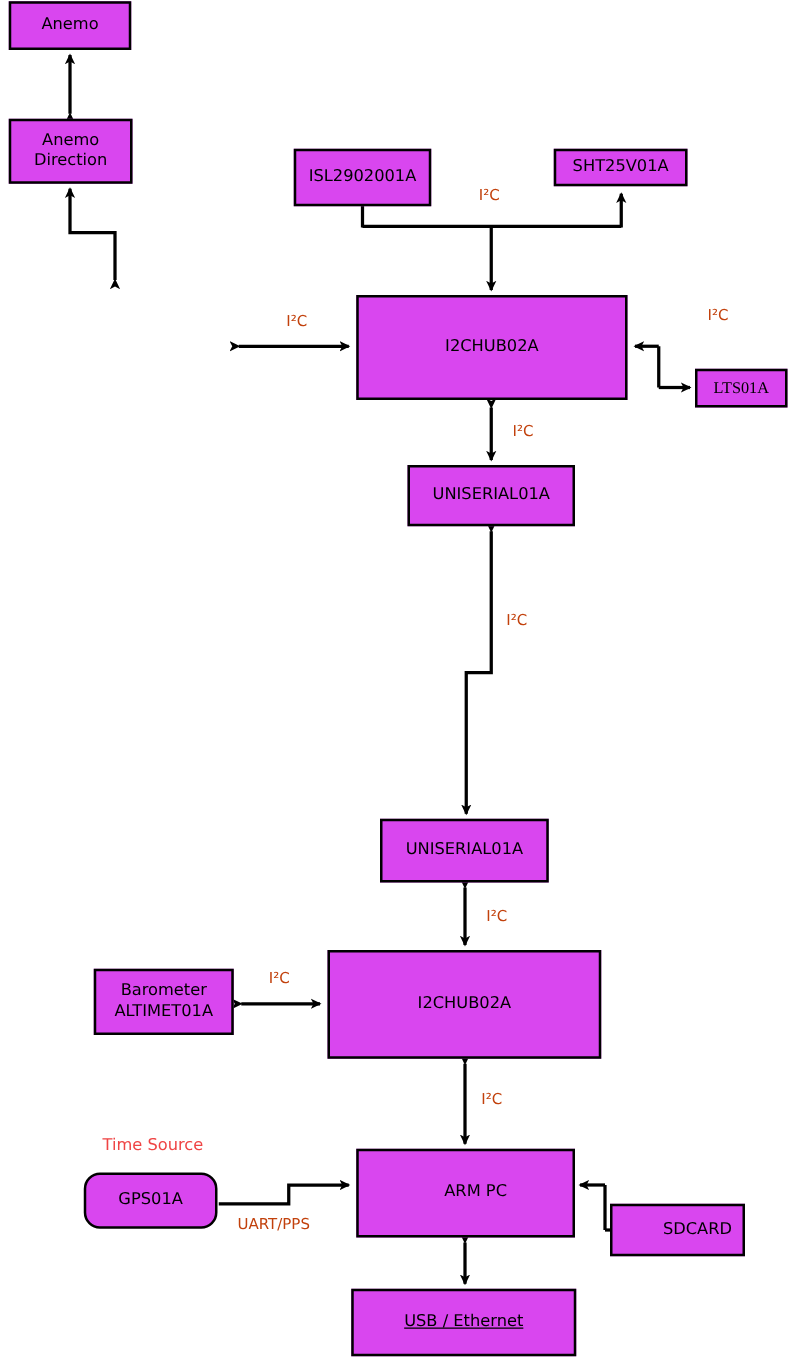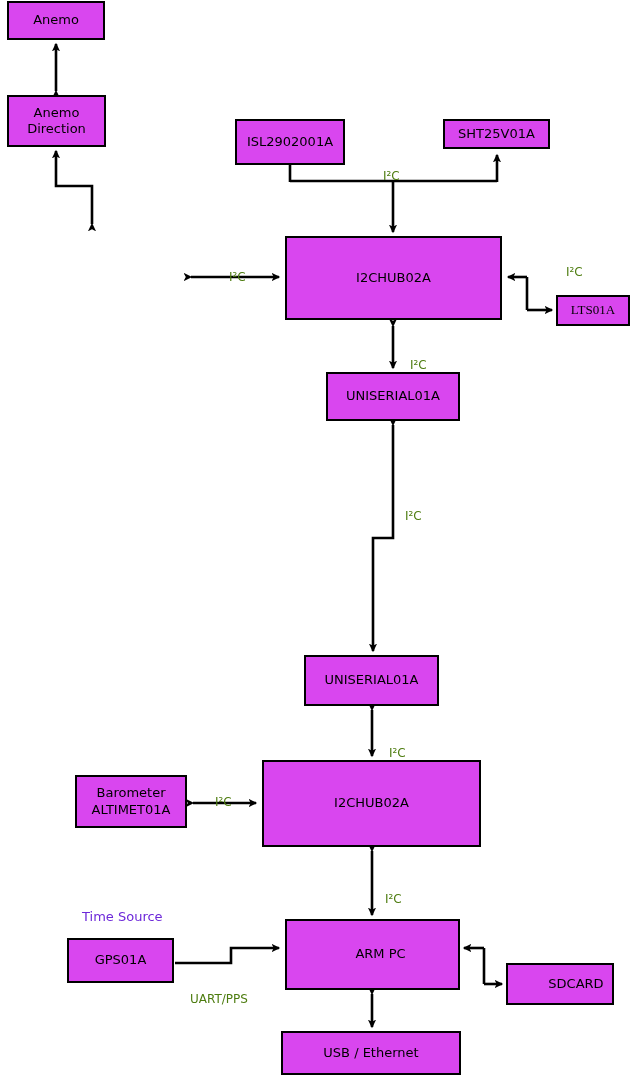--- a/index.html
+++ b/index.html
@@ -34,30 +34,29 @@
     justify-content: center;
     text-align: center;
     color: #000000;
     font-size: 13px;
     line-height: 1.25;
     white-space: pre-line;
     z-index: 3;
   }
   .edge-label {
     position: absolute;
-    color: #4d7c0f;
+    color: #c2410c;
     font-size: 12px;
     line-height: 1;
     white-space: nowrap;
     z-index: 4;
-    margin-top: 20px;
   }
   .free-label {
     position: absolute;
-    color: #6d28d9;
+    color: #ef4444;
     font-size: 13px;
     line-height: 1;
     white-space: nowrap;
     z-index: 4;
   }
 </style>
 </head>
 <body>
 
 <div id="canvas">
@@ -114,24 +113,24 @@
 Direction</div>
   <div class="node" style="left: 235px; top: 119px; width: 110px; height: 46px;">ISL2902001A</div>
   <div class="node" style="left: 443px; top: 119px; width: 107px; height: 30px;">SHT25V01A</div>
   <div class="node" style="left: 285px; top: 236px; width: 217px; height: 84px;">I2CHUB02A</div>
   <div class="node" style="left: 556px; top: 295px; width: 74px; height: 31px; font-family: Liberation Serif, serif;">LTS01A</div>
   <div class="node" style="left: 326px; top: 372px; width: 134px; height: 49px;">UNISERIAL01A</div>
   <div class="node" style="left: 304px; top: 655px; width: 135px; height: 51px;">UNISERIAL01A</div>
   <div class="node" style="left: 262px; top: 760px; width: 219px; height: 87px;">I2CHUB02A</div>
   <div class="node" style="left: 75px; top: 775px; width: 112px; height: 53px;">Barometer
 ALTIMET01A</div>
-  <div class="node" style="left: 67px; top: 938px; width: 107px; height: 45px;">GPS01A</div>
+  <div class="node" style="left: 67px; top: 938px; width: 107px; height: 45px; border-radius: 13px;">GPS01A</div>
   <div class="node" style="left: 285px; top: 919px; width: 175px; height: 71px; padding-left: 16px;">ARM PC</div>
-  <div class="node" style="left: 506px; top: 963px; width: 108px; height: 42px; padding-left: 32px;">SDCARD</div>
-  <div class="node" style="left: 281px; top: 1031px; width: 180px; height: 44px;">USB / Ethernet</div>
+  <div class="node" style="left: 488px; top: 963px; width: 108px; height: 42px; padding-left: 32px;">SDCARD</div>
+  <div class="node" style="left: 281px; top: 1031px; width: 180px; height: 54px; text-decoration: underline;">USB / Ethernet</div>
 
   <div class="edge-label" style="left: 383px; top: 150px;">I²C</div>
   <div class="edge-label" style="left: 229px; top: 251px;">I²C</div>
   <div class="edge-label" style="left: 566px; top: 246px;">I²C</div>
   <div class="edge-label" style="left: 410px; top: 339px;">I²C</div>
   <div class="edge-label" style="left: 405px; top: 490px;">I²C</div>
   <div class="edge-label" style="left: 389px; top: 727px;">I²C</div>
   <div class="edge-label" style="left: 215px; top: 776px;">I²C</div>
   <div class="edge-label" style="left: 385px; top: 873px;">I²C</div>
   <div class="edge-label" style="left: 190px; top: 973px; text-align: center;">UART/PPS</div>

